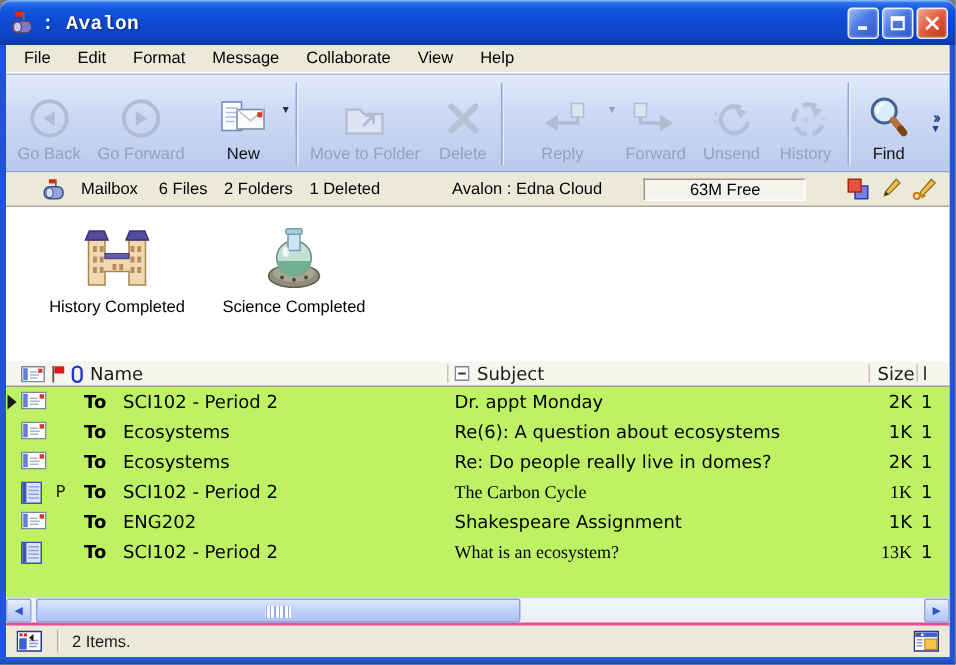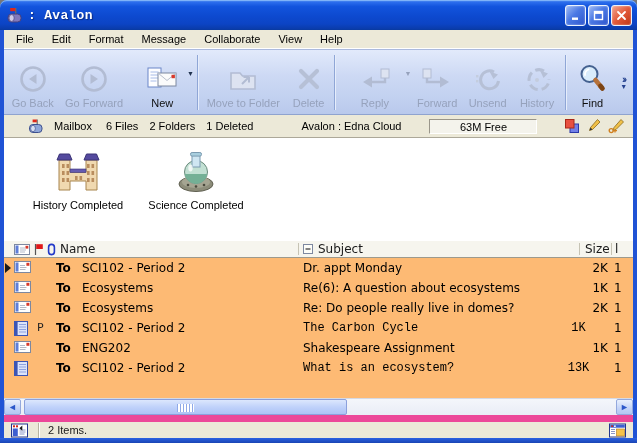--- a/index.html
+++ b/index.html
@@ -71,48 +71,48 @@
   .iconpane { position:relative; height:103px; background:#fff; }
   .desk-item { position:absolute; top:10px; text-align:center; }
   .desk-item .dlabel { margin-top:5px; font-size:11px; color:#000; white-space:nowrap; }
   .di-0 { left:24px; width:100px; }
   .di-1 { left:140px; width:104px; }
   
   .listheader { position:relative; height:17px; background:#f6f5ee; border-bottom:1px solid #9d9a8d;
                 font-family:"DejaVu Sans", sans-serif; font-size:12px; color:#1a1a1a; }
   .lh-cell { position:absolute; top:0; line-height:16px; white-space:nowrap; }
   .lh-sep { position:absolute; top:2px; bottom:2px; width:1px; background:#c6c3b4; }
-  .rows { height:140px; background:#fdba74; position:relative; overflow:hidden; }
+  .rows { height:140px; background:#bef264; position:relative; overflow:hidden; }
   .row { position:relative; height:20px; font-family:"DejaVu Sans", sans-serif; font-size:12px; }
   .row span { line-height:20px; }
   .cell-ind { position:absolute; left:1px; top:5px; width:0; height:0;
               border-left:6px solid #1a1a1a; border-top:5px solid transparent; border-bottom:5px solid transparent; }
   .cell-icon { position:absolute; left:10px; top:3px; }
   .cell-flag { position:absolute; left:33px; top:0; font-size:11px; color:#222; }
   .cell-to   { position:absolute; left:52px; font-weight:bold; }
   .cell-name { position:absolute; left:78px; white-space:nowrap; }
   .cell-subject { position:absolute; left:299px; white-space:nowrap; }
-  .cell-subject.plain, .cell-size.plain { font-family:Liberation Mono, monospace;text-align:center; }
+  .cell-subject.plain, .cell-size.plain { font-family:Liberation Serif, serif; }
   .cell-size { position:absolute; left:545px; width:59px; text-align:right; }
   .cell-date { position:absolute; left:610px; width:19px; overflow:hidden; }
   
   .hscroll { height:17px; display:flex; background:linear-gradient(180deg,#f4f6fb,#e9edf6);
              border-top:1px solid #d5d9e4; }
   .sbtn { width:17px; height:16px; border:1px solid #93a8dd; border-radius:2px;
           background:linear-gradient(180deg,#e9f0fd,#c3d3f7 60%,#b3c6f2);
           color:#2b57c9; font-size:9px; line-height:14px; text-align:center; flex:0 0 auto; }
   .strack { position:relative; flex:1 1 auto; }
   .sthumb { position:absolute; left:3px; top:0; width:323px; height:16px;
             border:1px solid #8ba0dc; border-radius:2px;
             background:linear-gradient(180deg,#dce7fd,#c0d2fa 50%,#adc3f6); }
   .sthumb::after { content:""; position:absolute; left:50%; top:4px; width:17px; height:8px;
             margin-left:-9px;
             background:repeating-linear-gradient(90deg,#8fa9e8 0 1px,#fff 1px 3px); }
   
-  .statusbar { height:23px; background:#ece9d8; border-top:7px solid #ec4899;
+  .statusbar { height:23px; background:#ece9d8; border-top:2px solid #ec4899;
                display:flex; align-items:center; padding:0 7px; }
   .st-sep { width:1px; height:15px; background:#b8b4a0; box-shadow:1px 0 0 #fff; margin:0 9px 0 10px; }
   .st-text { color:#1a1a1a; }
   .st-right { margin-left:auto; }
   svg { display:block; }
 </style>
 </head>
 <body>
 
 <div class="window">

